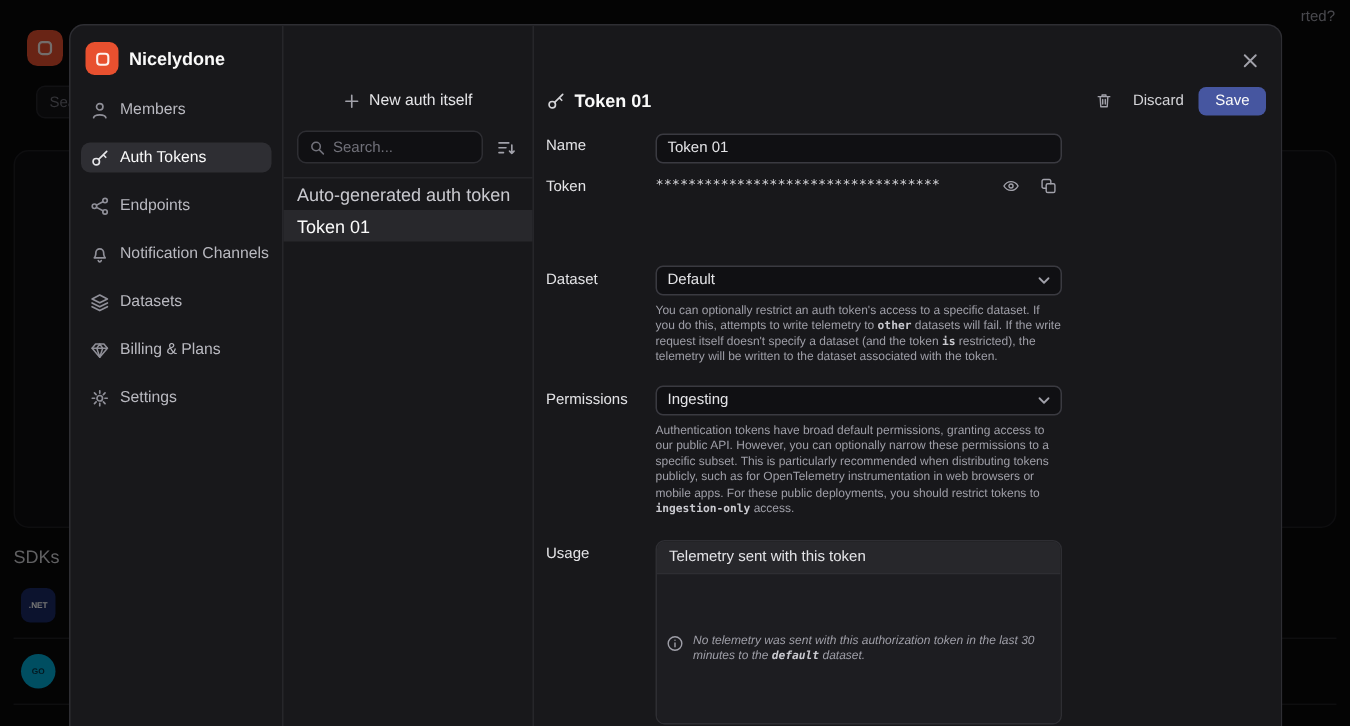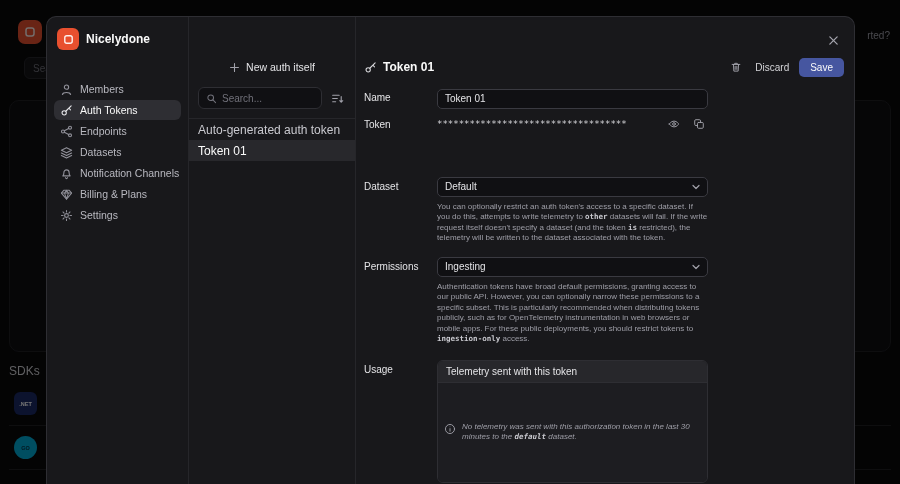--- a/index.html
+++ b/index.html
@@ -3,21 +3,21 @@
 <meta charset="utf-8">
 <style>
   * { margin:0; padding:0; box-sizing:border-box; }
   html,body { background:#000; }
   body { font-family:"Liberation Sans", sans-serif; }
   .stage { position:relative; width:900px; height:484px; overflow:hidden; background:#09090b; color:#d4d4d8; }
 
   
   .bg-topbar { position:absolute; left:0; top:0; width:900px; height:48px; }
   .app-logo { position:absolute; left:18px; top:20px; width:24px; height:24px; border-radius:7px; background:#e8502f; display:flex; align-items:center; justify-content:center; }
-  .bg-help { position:absolute; right:10px; top:30px; font-size:10px; color:#a1a1aa;text-align:center; }
+  .bg-help { position:absolute; right:10px; top:6px; font-size:10px; color:#a1a1aa;text-align:center; }
   .bg-search { position:absolute; left:24px; top:57px; width:220px; height:22px; background:#141417; border:1px solid #26262a; border-radius:6px; color:#71717a; font-size:10px; display:flex; align-items:center; padding:0 8px; }
   .bg-card { position:absolute; left:9px; top:100px; width:882px; height:252px; background:#0e0e10; border:1px solid #1f1f23; border-radius:10px; }
   .bg-sdks-title { position:absolute; left:9px; top:364px; font-size:12px; color:#d4d4d8; }
   .sdk-table { position:absolute; left:9px; top:382px; width:882px; }
   .sdk-row { height:44px; border-bottom:1px solid #1f1f23; display:flex; align-items:center; padding-left:5px; }
   .sdk-badge { width:23px; height:23px; border-radius:6px; display:flex; align-items:center; justify-content:center; font-size:5.5px; font-weight:bold; color:#fff; }
   .sdk-badge.dotnet { background:#1b2a66; }
   .sdk-badge.go { background:#00add8; border-radius:50%; color:#083344; }
 
   
@@ -25,21 +25,21 @@
 
   
   .modal { position:absolute; left:46px; top:16px; width:809px; height:480px; background:#18181b; border:1px solid #2e2e33; border-bottom:none; border-radius:10px 10px 0 0; display:flex; overflow:hidden; }
   .close-x { position:absolute; top:14px; right:12px; width:18px; height:18px; background:none; border:none; color:#a1a1aa; cursor:pointer; display:flex; align-items:center; justify-content:center; z-index:3; }
 
   
   .m-sidebar { width:142px; flex:0 0 142px; border-right:1px solid #26262a; padding:10px 7px 0 7px; }
   .org-row { display:flex; align-items:center; gap:7px; padding:0 3px; height:24px; cursor:pointer; }
   .org-logo { width:22px; height:22px; border-radius:6px; background:#e8502f; display:flex; align-items:center; justify-content:center; flex:0 0 22px; }
   .org-name { font-size:12px; font-weight:600; color:#fafafa; white-space:nowrap; }
-  .m-nav { margin-top:28px; display:flex; flex-direction:column; gap:1px; }
+  .m-nav { margin-top:12px; display:flex; flex-direction:column; gap:12px; }
   .nav-item { display:flex; align-items:center; gap:7px; height:20px; padding:0 6px; border-radius:6px; font-size:10.5px; color:#b9b9c0; cursor:pointer; white-space:nowrap; }
   .nav-item svg { flex:0 0 13px; color:#8f8f98; }
   .nav-item.selected { background:#2e2e33; color:#fafafa; }
   .nav-item.selected svg { color:#e4e4e7; }
 
   
   .m-list { width:167px; flex:0 0 167px; border-right:1px solid #26262a; padding-top:40px; display:flex; flex-direction:column; }
   .new-btn { margin:0 auto; display:flex; align-items:center; gap:6px; background:none; border:none; color:#e4e4e7; font-size:10.5px; font-family:inherit; cursor:pointer; height:20px; }
   .new-btn svg { color:#a1a1aa; }
   .search-row { display:flex; align-items:center; gap:6px; padding:10px 9px 9px 9px; border-bottom:1px solid #26262a;justify-content:flex-end; }
@@ -151,32 +151,32 @@
           <svg width="13" height="13" viewBox="0 0 14 14" fill="none" stroke="currentColor" stroke-width="1.2" stroke-linecap="round" stroke-linejoin="round">
               <circle cx="10.8" cy="2.9" r="1.6"></circle>
               <circle cx="3.2" cy="7" r="1.6"></circle>
               <circle cx="10.8" cy="11.1" r="1.6"></circle>
               <path d="M4.7 6.2l4.6-2.5M4.7 7.8l4.6 2.5"></path>
             </svg>
           <span>Endpoints</span>
         </div>
         <div class="nav-item">
           <svg width="13" height="13" viewBox="0 0 14 14" fill="none" stroke="currentColor" stroke-width="1.2" stroke-linecap="round" stroke-linejoin="round">
+              <path d="M10.9 9.6H3.1c.8-.9 1.1-2.2 1.1-3.6 0-1.6 1.2-2.9 2.8-2.9s2.8 1.3 2.8 2.9c0 1.4.3 2.7 1.1 3.6z"></path>
+              <path d="M5.9 11.5c.2.6.6 1 1.1 1s.9-.4 1.1-1"></path>
+            </svg>
+          <span>Notification Channels</span>
+        </div>
+        <div class="nav-item">
+          <svg width="13" height="13" viewBox="0 0 14 14" fill="none" stroke="currentColor" stroke-width="1.2" stroke-linecap="round" stroke-linejoin="round">
               <path d="M7 1.8 12.5 4.6 7 7.4 1.5 4.6z"></path>
               <path d="M1.5 7.5 7 10.3l5.5-2.8"></path>
               <path d="M1.5 10.2 7 13l5.5-2.8"></path>
             </svg>
           <span>Datasets</span>
-        </div>
-        <div class="nav-item">
-          <svg width="13" height="13" viewBox="0 0 14 14" fill="none" stroke="currentColor" stroke-width="1.2" stroke-linecap="round" stroke-linejoin="round">
-              <path d="M10.9 9.6H3.1c.8-.9 1.1-2.2 1.1-3.6 0-1.6 1.2-2.9 2.8-2.9s2.8 1.3 2.8 2.9c0 1.4.3 2.7 1.1 3.6z"></path>
-              <path d="M5.9 11.5c.2.6.6 1 1.1 1s.9-.4 1.1-1"></path>
-            </svg>
-          <span>Notification Channels</span>
         </div>
         <div class="nav-item">
           <svg width="13" height="13" viewBox="0 0 14 14" fill="none" stroke="currentColor" stroke-width="1.1" stroke-linecap="round" stroke-linejoin="round">
               <path d="M4 2.5h6l2.5 3L7 12 1.5 5.5z"></path>
               <path d="M1.5 5.5h11M7 12 4.9 5.5 7 2.5l2.1 3L7 12"></path>
             </svg>
           <span>Billing &amp; Plans</span>
         </div>
         <div class="nav-item">
           <svg width="13" height="13" viewBox="0 0 14 14" fill="none" stroke="currentColor" stroke-width="1.2" stroke-linecap="round">

